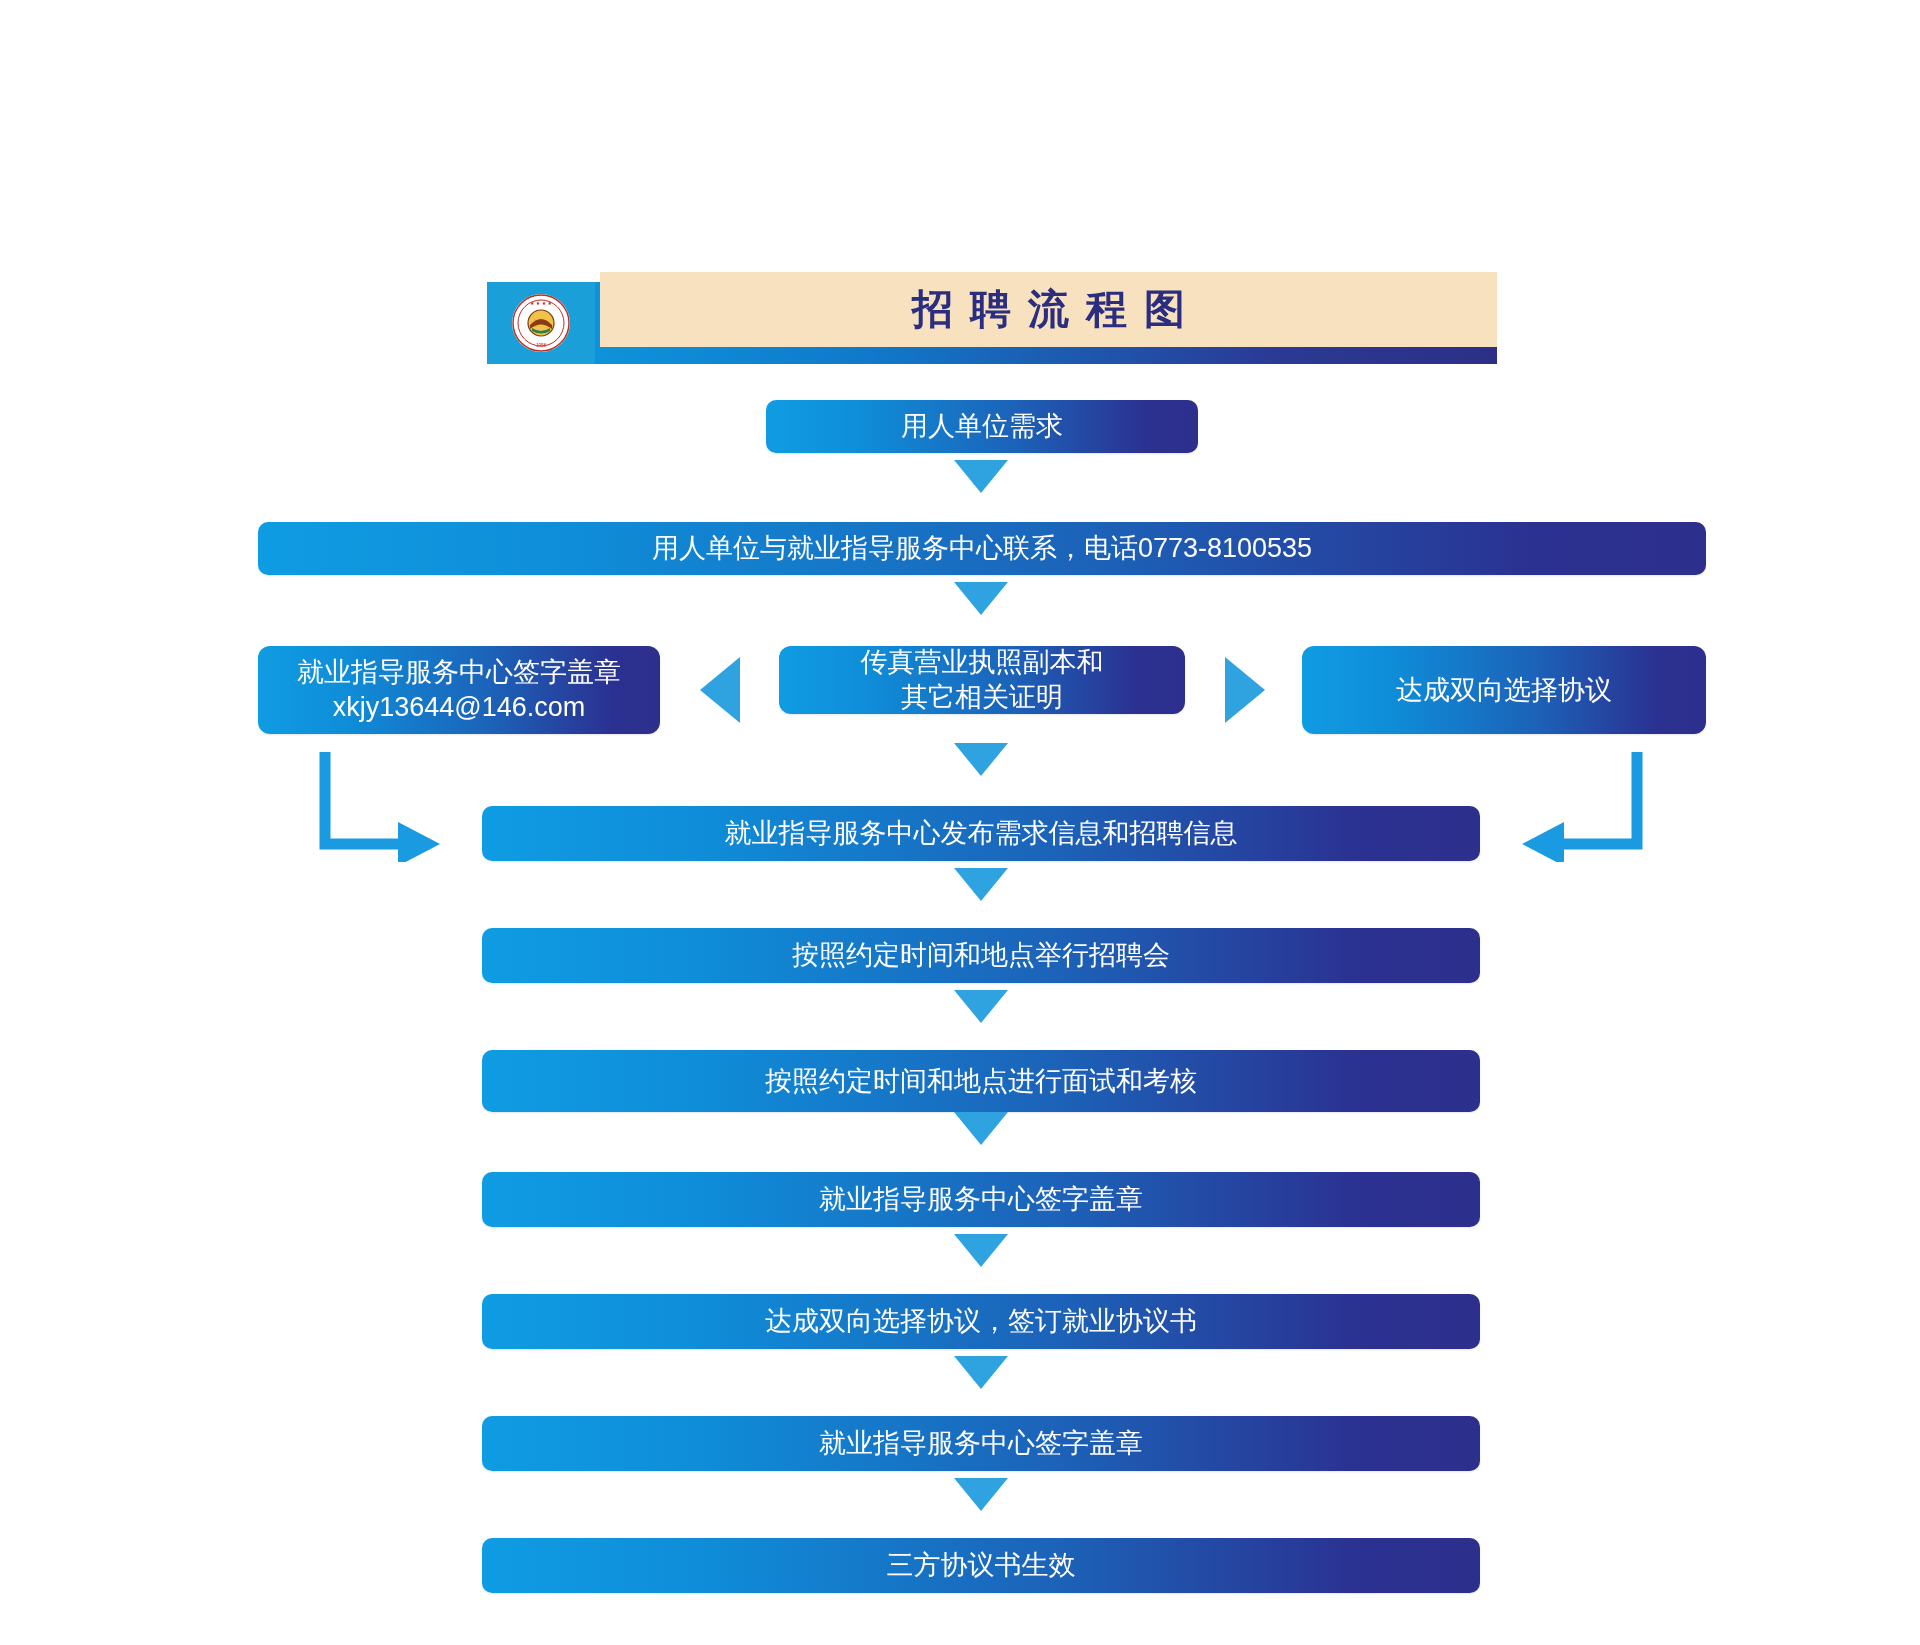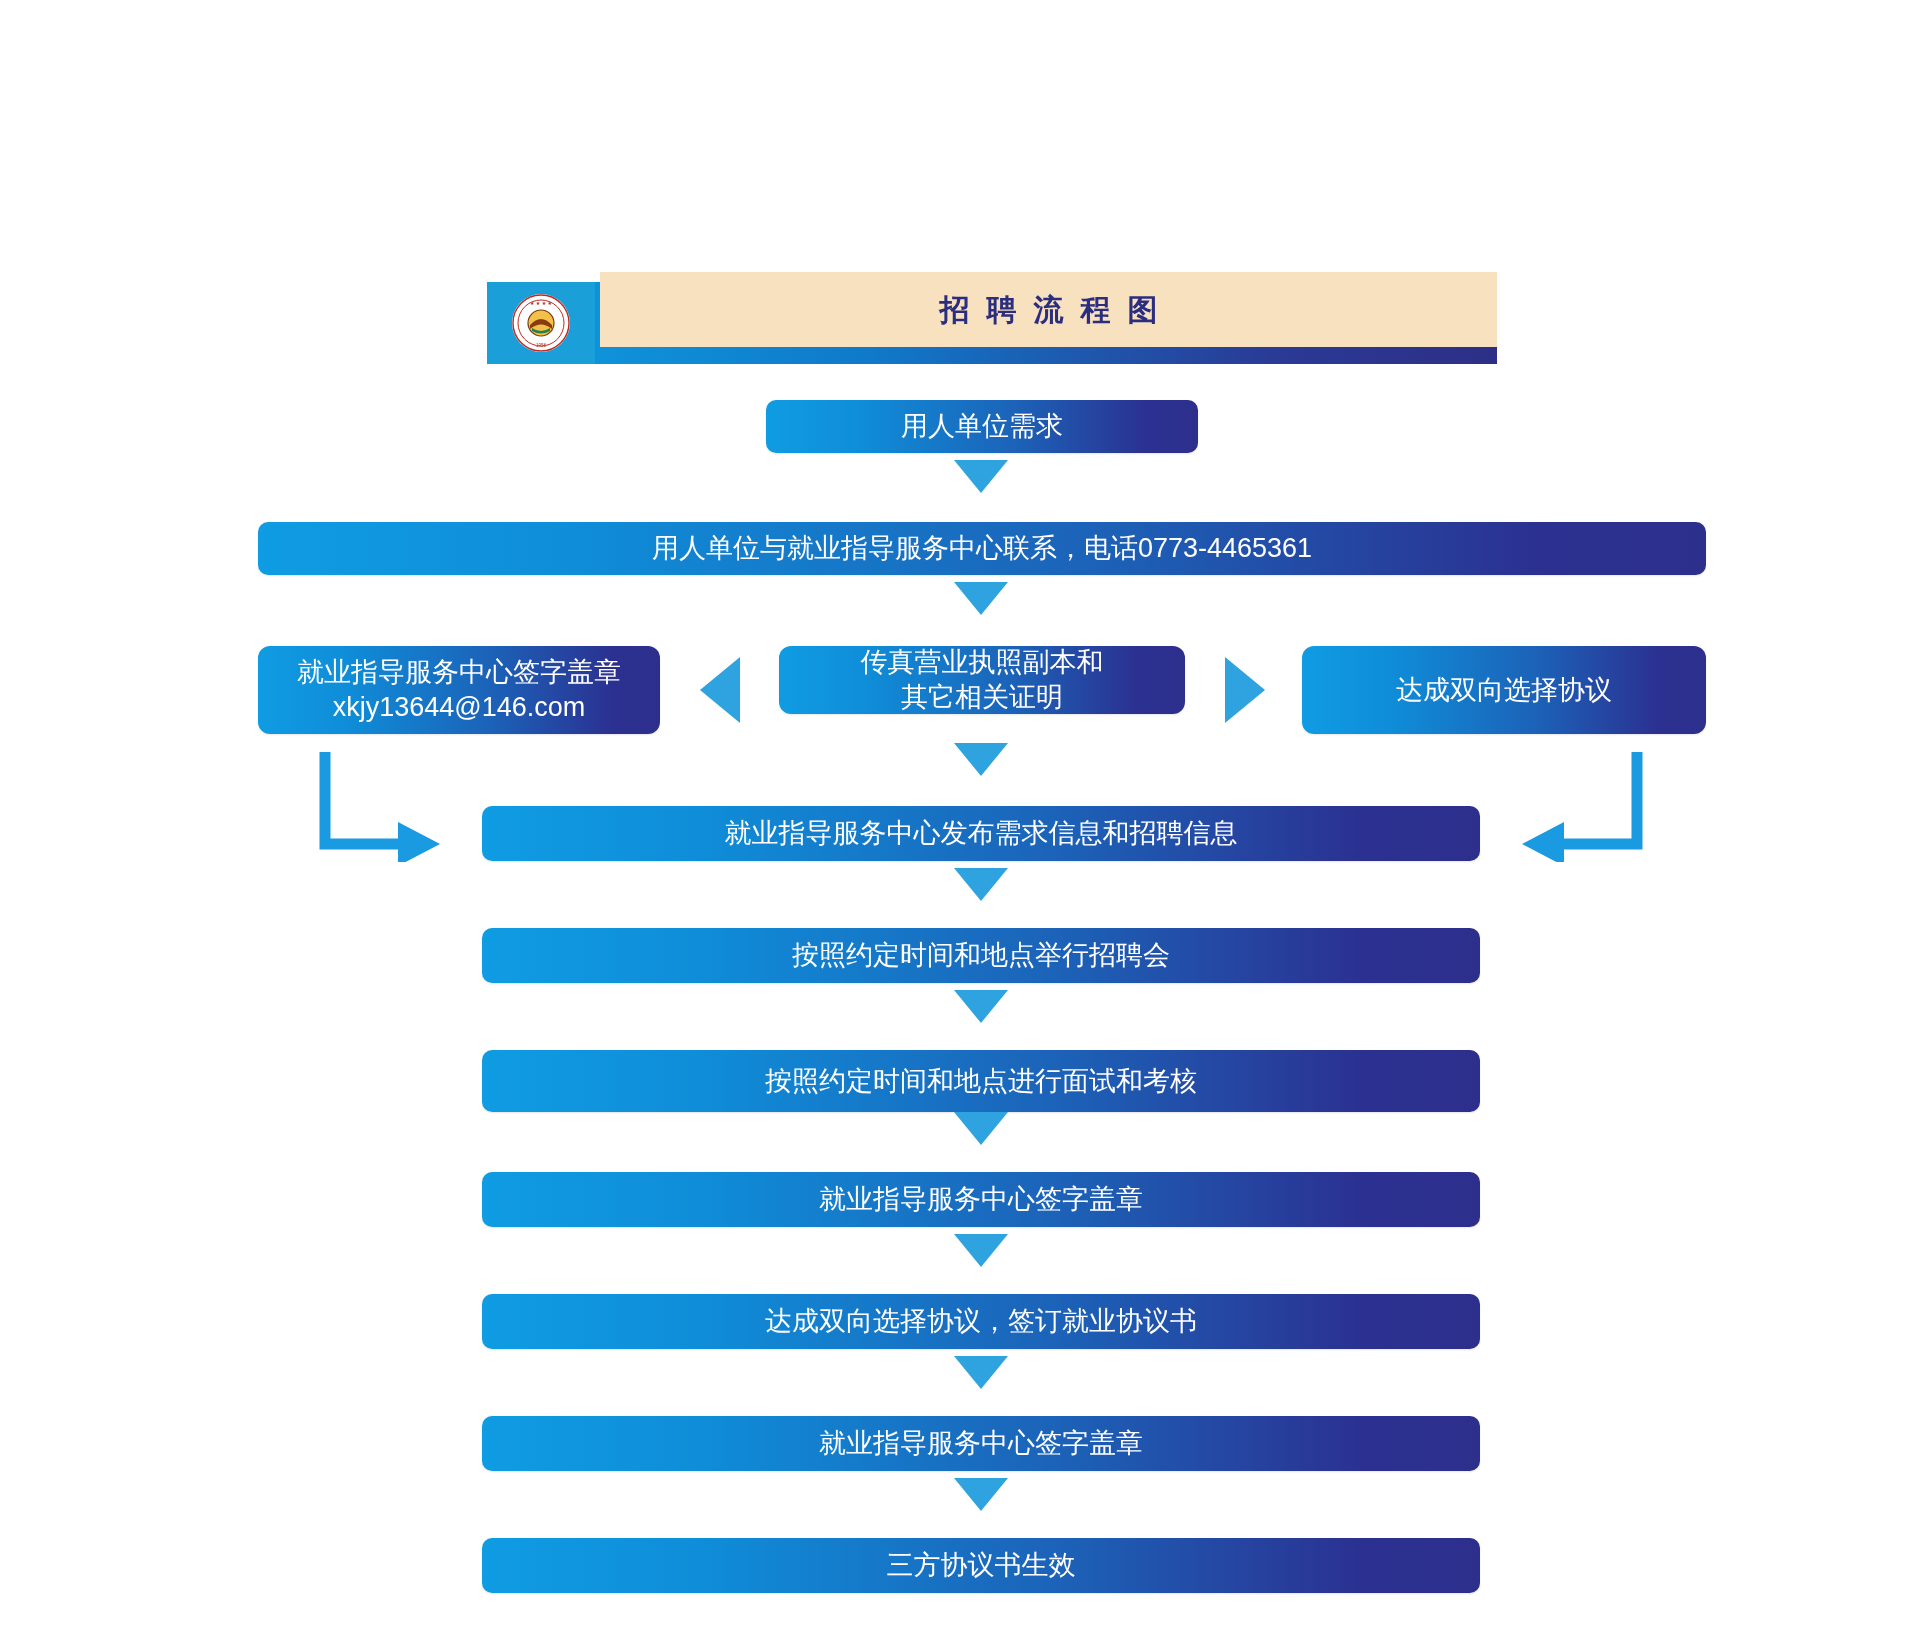--- a/index.html
+++ b/index.html
@@ -64,21 +64,21 @@
     top: 0px;
     width: 897px;
     height: 75px;
     background: #f8e1bf;
     display: flex;
     align-items: center;
     justify-content: center;
   }
   .header-title-text {
     color: #2b2d7f;
-    font-size: 30px;
+    font-size: 41px;
     font-weight: bold;
     letter-spacing: 17px;
     text-indent: 17px;
     line-height: 1;
     white-space: nowrap;
   }
 
   
   .box {
     position: absolute;
@@ -150,21 +150,21 @@
       <span class="header-title-text">招聘流程图</span>
     </div>
   </div>
 
   <div class="box" style="left:766px; top:400px; width:432px; height:53px;">
     <span class="line">用人单位需求</span>
   </div>
   <div class="arrow-down" style="left:954px; top:460px;"></div>
 
   <div class="box" style="left:258px; top:522px; width:1448px; height:53px;">
-    <span class="line">用人单位与就业指导服务中心联系，电话0773-4465361</span>
+    <span class="line">用人单位与就业指导服务中心联系，电话0773-8100535</span>
   </div>
   <div class="arrow-down" style="left:954px; top:582px;"></div>
 
   <div class="box" style="left:258px; top:646px; width:402px; height:88px; border-radius:12px;">
     <div>
       <span class="line">就业指导服务中心签字盖章</span>
       <span class="line">xkjy13644@146.com</span>
     </div>
   </div>
 

